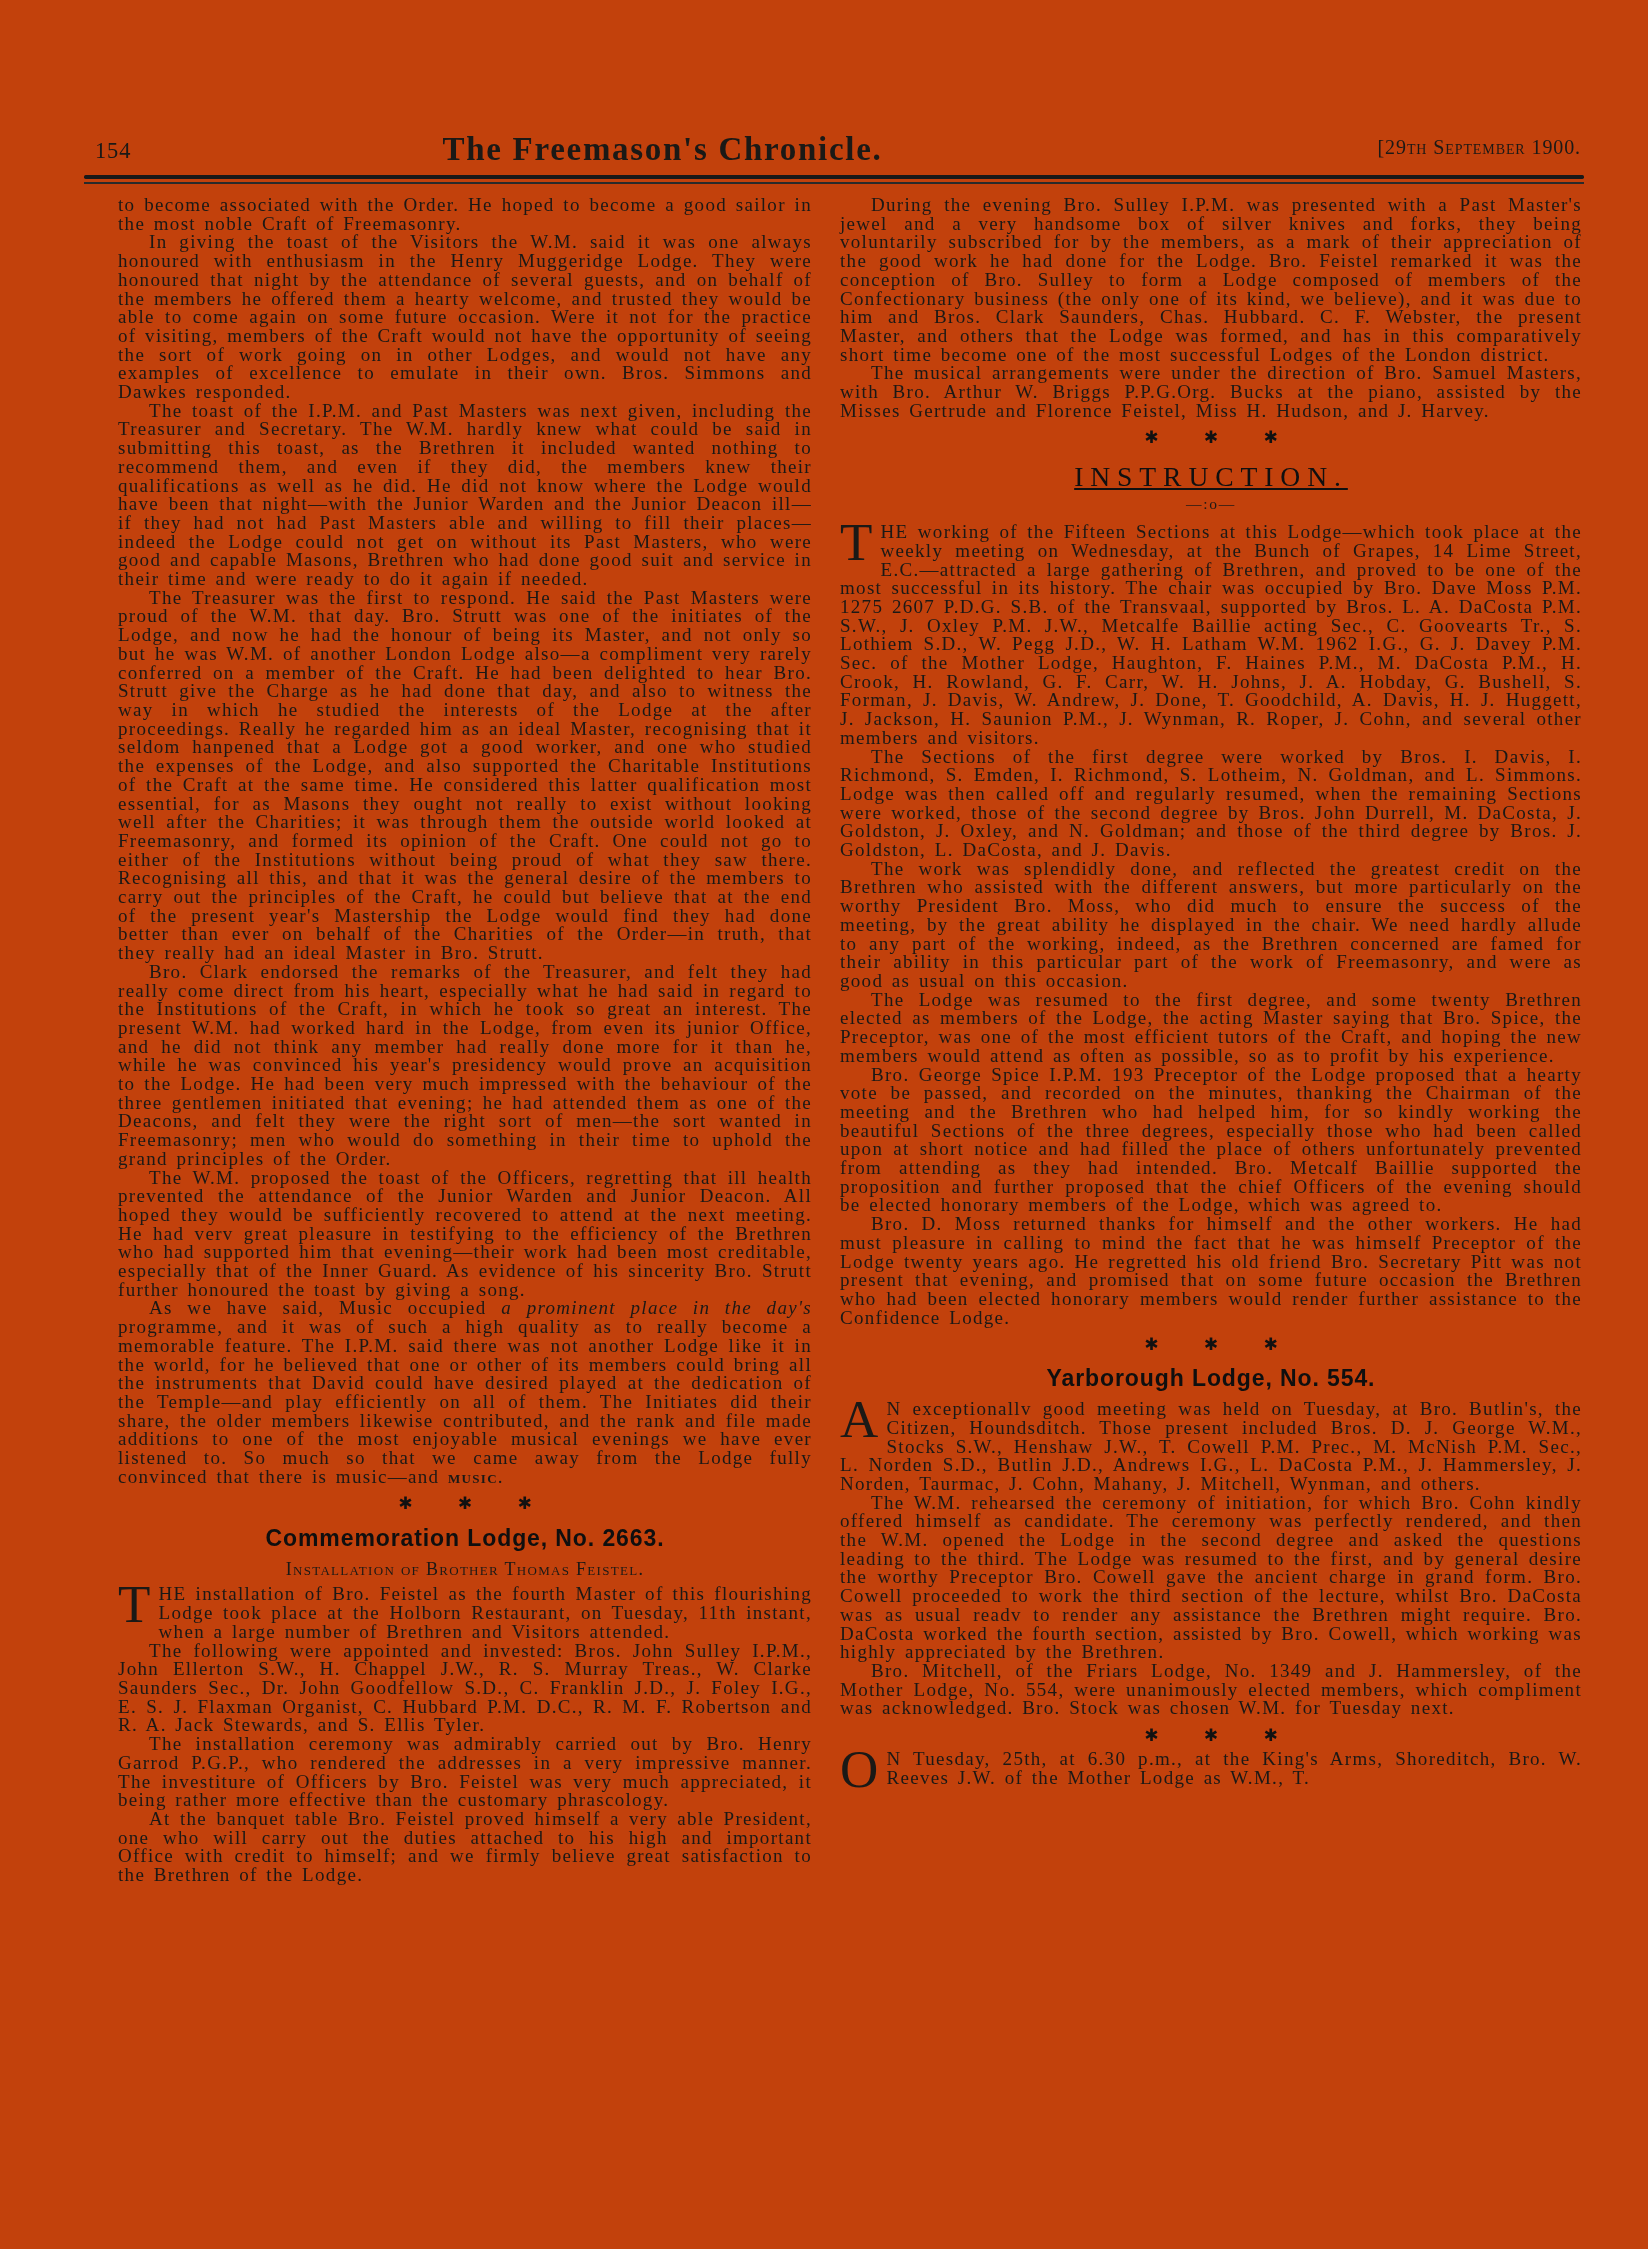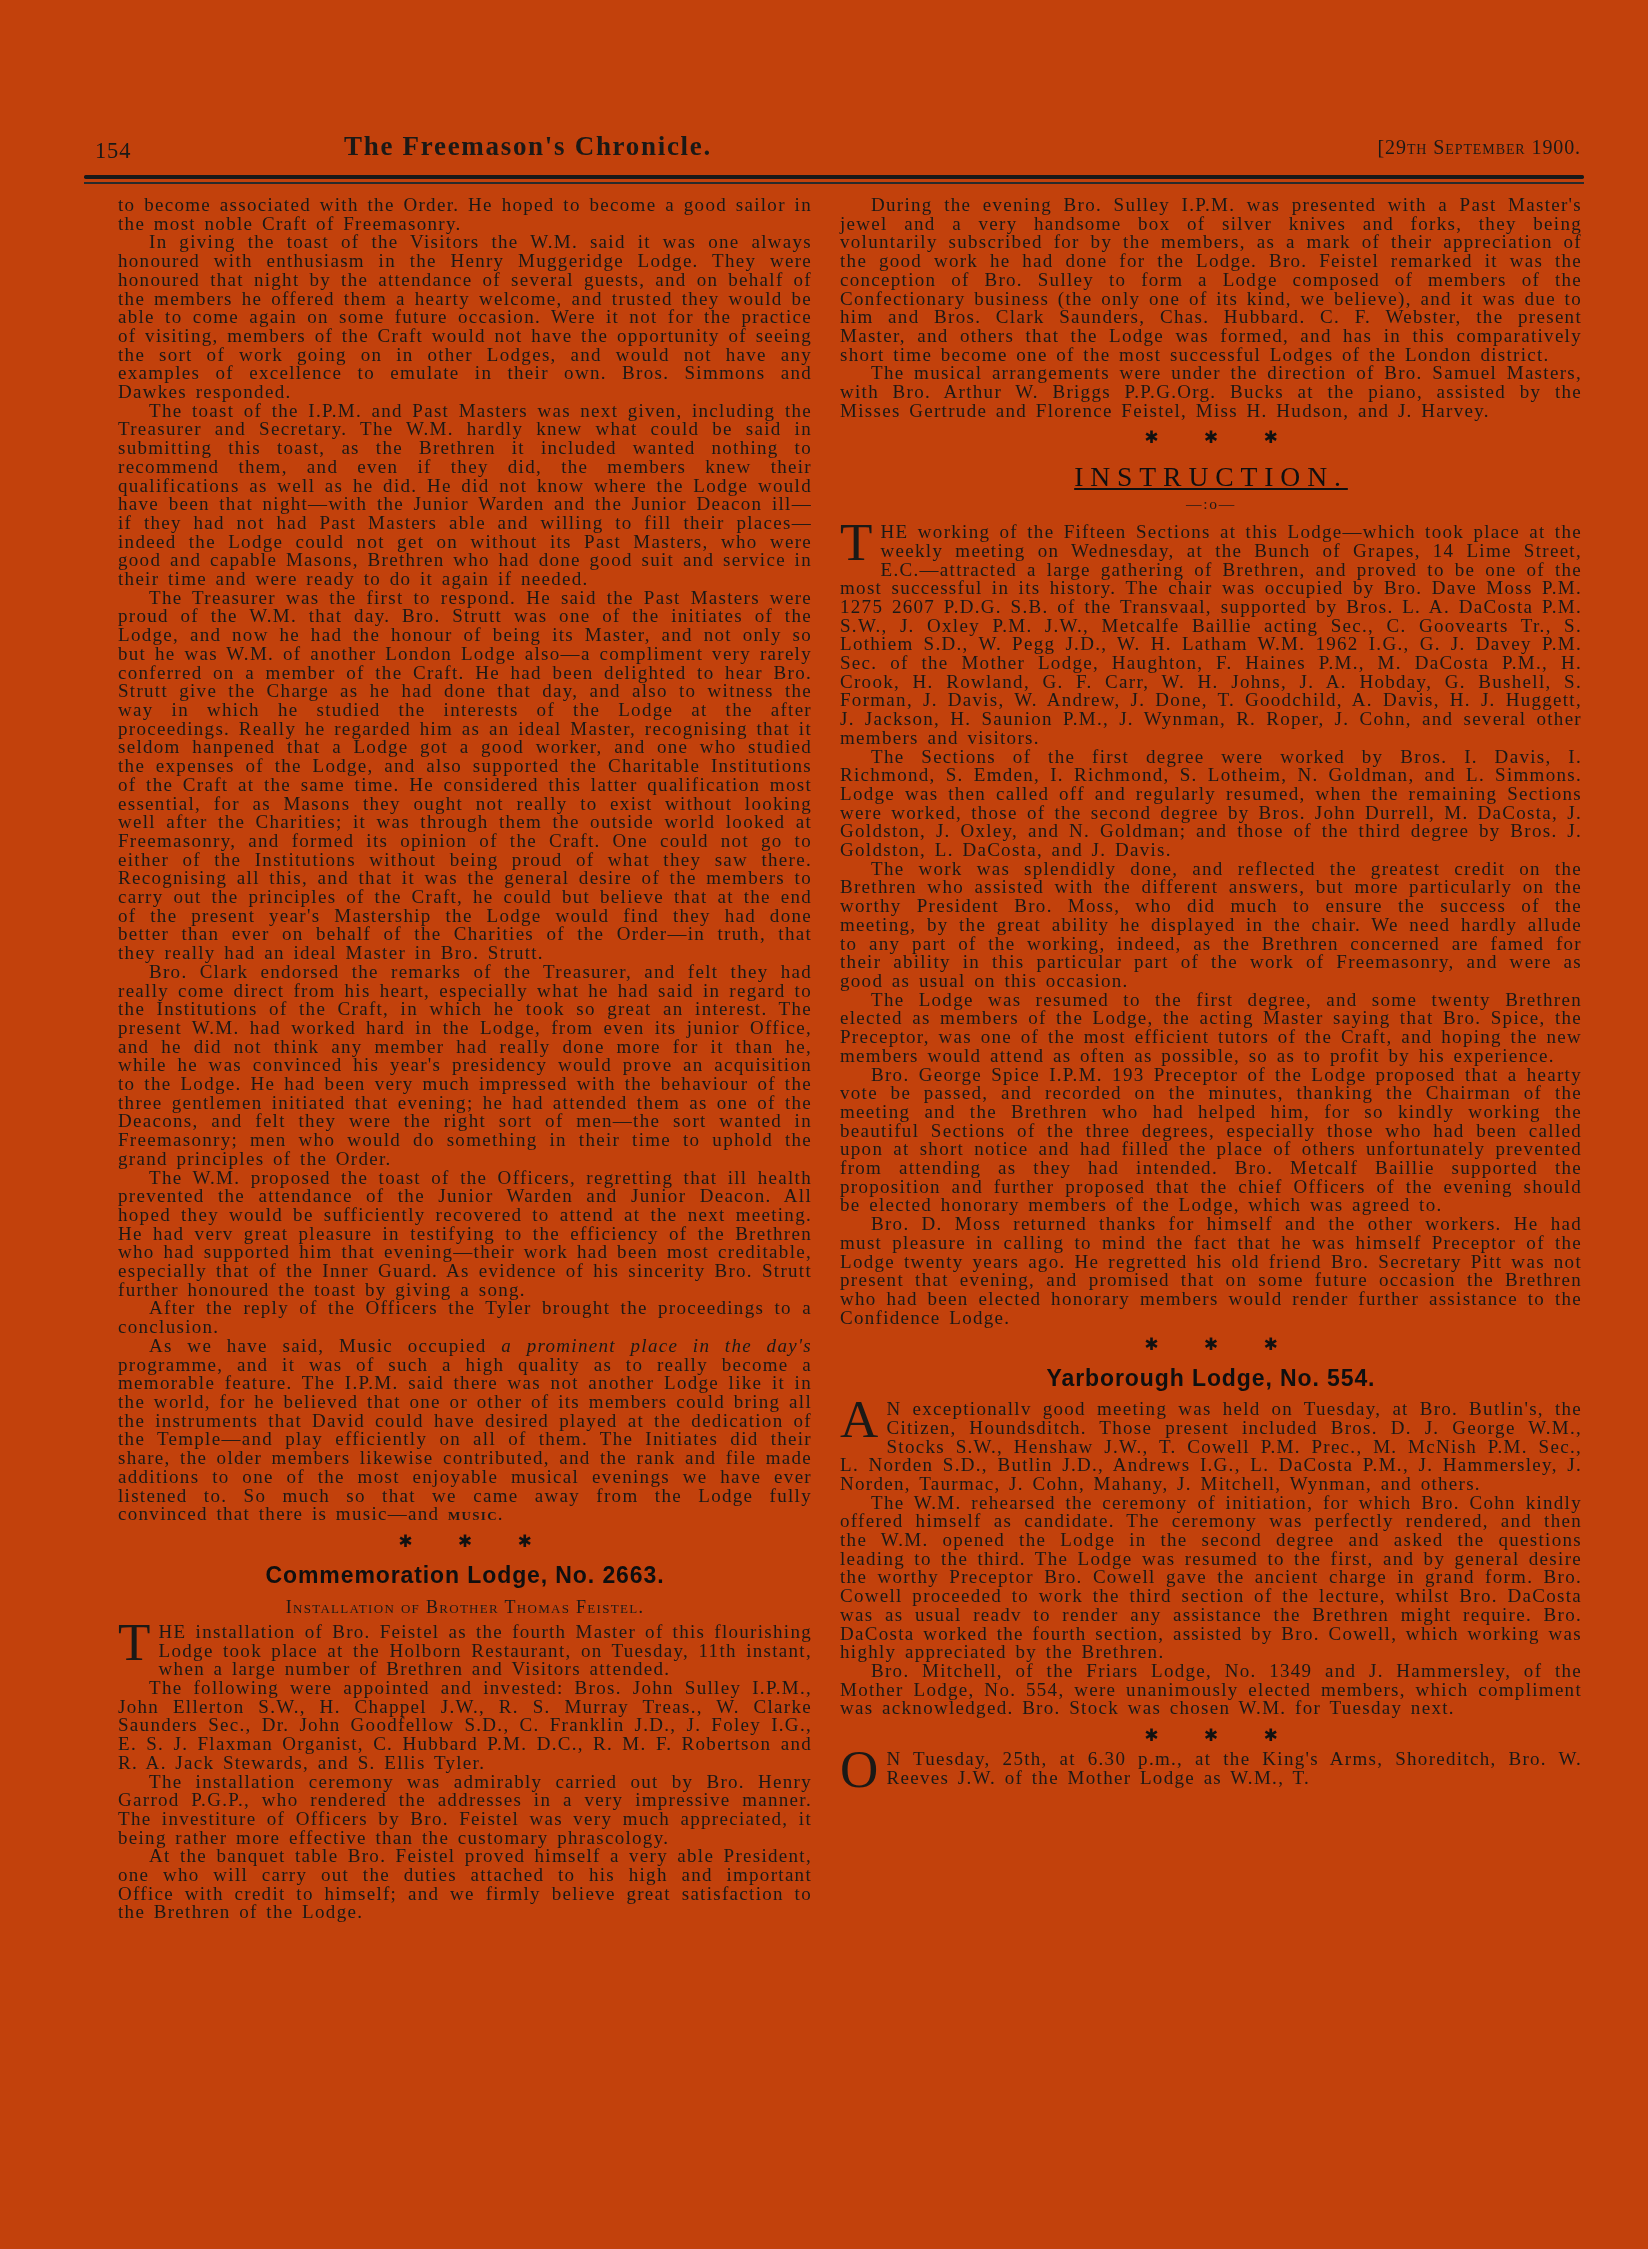--- a/index.html
+++ b/index.html
@@ -12,21 +12,21 @@
     font-family:"Liberation Serif","DejaVu Serif",serif;
     overflow:hidden;
   }
   
   .page-number {
     position:absolute; left:95px; top:138px;
     font-size:22.4px; letter-spacing:0.9px;
   }
   .masthead {
     position:absolute; left:344px; top:131px; width:637px;
-    font-weight:bold; font-size:27px; letter-spacing:1.7px;
+    text-align:center; font-weight:bold; font-size:33px; letter-spacing:1.7px;
   }
   .issue-date {
     position:absolute; right:67px; top:136px;
     font-size:20px; font-variant:small-caps; letter-spacing:0.9px;
   }
   .rule-thick {
     position:absolute; left:84px; right:64px; top:175px; height:4.3px;
     background:#191919; border-radius:1.7px;
   }
   .rule-thin {
@@ -108,21 +108,20 @@
   <div class="rule-thick"></div>
   <div class="rule-thin"></div>
 
   <div class="column col-left">
       <p class="body-para no-indent">to become associated with the Order. He hoped to become a good sailor in the most noble Craft of Freemasonry.</p>
       <p class="body-para">In giving the toast of the Visitors the W.M. said it was one always honoured with enthusiasm in the Henry Muggeridge Lodge. They were honoured that night by the attendance of several guests, and on behalf of the members he offered them a hearty welcome, and trusted they would be able to come again on some future occasion. Were it not for the practice of visiting, members of the Craft would not have the opportunity of seeing the sort of work going on in other Lodges, and would not have any examples of excellence to emulate in their own. Bros. Simmons and Dawkes responded.</p>
       <p class="body-para">The toast of the I.P.M. and Past Masters was next given, including the Treasurer and Secretary. The W.M. hardly knew what could be said in submitting this toast, as the Brethren it included wanted nothing to recommend them, and even if they did, the members knew their qualifications as well as he did. He did not know where the Lodge would have been that night—with the Junior Warden and the Junior Deacon ill—if they had not had Past Masters able and willing to fill their places—indeed the Lodge could not get on without its Past Masters, who were good and capable Masons, Brethren who had done good suit and service in their time and were ready to do it again if needed.</p>
       <p class="body-para">The Treasurer was the first to respond. He said the Past Masters were proud of the W.M. that day. Bro. Strutt was one of the initiates of the Lodge, and now he had the honour of being its Master, and not only so but he was W.M. of another London Lodge also—a compliment very rarely conferred on a member of the Craft. He had been delighted to hear Bro. Strutt give the Charge as he had done that day, and also to witness the way in which he studied the interests of the Lodge at the after proceedings. Really he regarded him as an ideal Master, recognising that it seldom hanpened that a Lodge got a good worker, and one who studied the expenses of the Lodge, and also supported the Charitable Institutions of the Craft at the same time. He considered this latter qualification most essential, for as Masons they ought not really to exist without looking well after the Charities; it was through them the outside world looked at Freemasonry, and formed its opinion of the Craft. One could not go to either of the Institutions without being proud of what they saw there. Recognising all this, and that it was the general desire of the members to carry out the principles of the Craft, he could but believe that at the end of the present year's Mastership the Lodge would find they had done better than ever on behalf of the Charities of the Order—in truth, that they really had an ideal Master in Bro. Strutt.</p>
       <p class="body-para">Bro. Clark endorsed the remarks of the Treasurer, and felt they had really come direct from his heart, especially what he had said in regard to the Institutions of the Craft, in which he took so great an interest. The present W.M. had worked hard in the Lodge, from even its junior Office, and he did not think any member had really done more for it than he, while he was convinced his year's presidency would prove an acquisition to the Lodge. He had been very much impressed with the behaviour of the three gentlemen initiated that evening; he had attended them as one of the Deacons, and felt they were the right sort of men—the sort wanted in Freemasonry; men who would do something in their time to uphold the grand principles of the Order.</p>
       <p class="body-para">The W.M. proposed the toast of the Officers, regretting that ill health prevented the attendance of the Junior Warden and Junior Deacon. All hoped they would be sufficiently recovered to attend at the next meeting. He had verv great pleasure in testifying to the efficiency of the Brethren who had supported him that evening—their work had been most creditable, especially that of the Inner Guard. As evidence of his sincerity Bro. Strutt further honoured the toast by giving a song.</p>
-      <p class="body-para">After the reply of the Officers the Tyler brought the proceedings to a conclusion.</p>
       <p class="body-para"><span>As we have said, Music occupied </span><span class="italic">a prominent place in the day's</span><span> programme, and it was of such a high quality as to really become a memorable feature. The I.P.M. said there was not another Lodge like it in the world, for he believed that one or other of its members could bring all the instruments that David could have desired played at the dedication of the Temple—and play efficiently on all of them. The Initiates did their share, the older members likewise contributed, and the rank and file made additions to one of the most enjoyable musical evenings we have ever listened to. So much so that we came away from the Lodge fully convinced that there is music—and </span><span class="smallcaps">music</span><span>.</span></p>
       <div class="stars">✱ ✱ ✱</div>
       <div class="lodge-heading">Commemoration Lodge, No. 2663.</div>
       <div class="subheading">Installation of Brother Thomas Feistel.</div>
       <p class="body-para dropcap-para"><span class="dropcap">T</span>HE installation of Bro. Feistel as the fourth Master of this flourishing Lodge took place at the Holborn Restaurant, on Tuesday, 11th instant, when a large number of Brethren and Visitors attended.</p>
       <p class="body-para">The following were appointed and invested: Bros. John Sulley I.P.M., John Ellerton S.W., H. Chappel J.W., R. S. Murray Treas., W. Clarke Saunders Sec., Dr. John Goodfellow S.D., C. Franklin J.D., J. Foley I.G., E. S. J. Flaxman Organist, C. Hubbard P.M. D.C., R. M. F. Robertson and R. A. Jack Stewards, and S. Ellis Tyler.</p>
       <p class="body-para">The installation ceremony was admirably carried out by Bro. Henry Garrod P.G.P., who rendered the addresses in a very impressive manner. The investiture of Officers by Bro. Feistel was very much appreciated, it being rather more effective than the customary phrascology.</p>
       <p class="body-para">At the banquet table Bro. Feistel proved himself a very able President, one who will carry out the duties attached to his high and important Office with credit to himself; and we firmly believe great satisfaction to the Brethren of the Lodge.</p>
     </div>
   <div class="column col-right">

